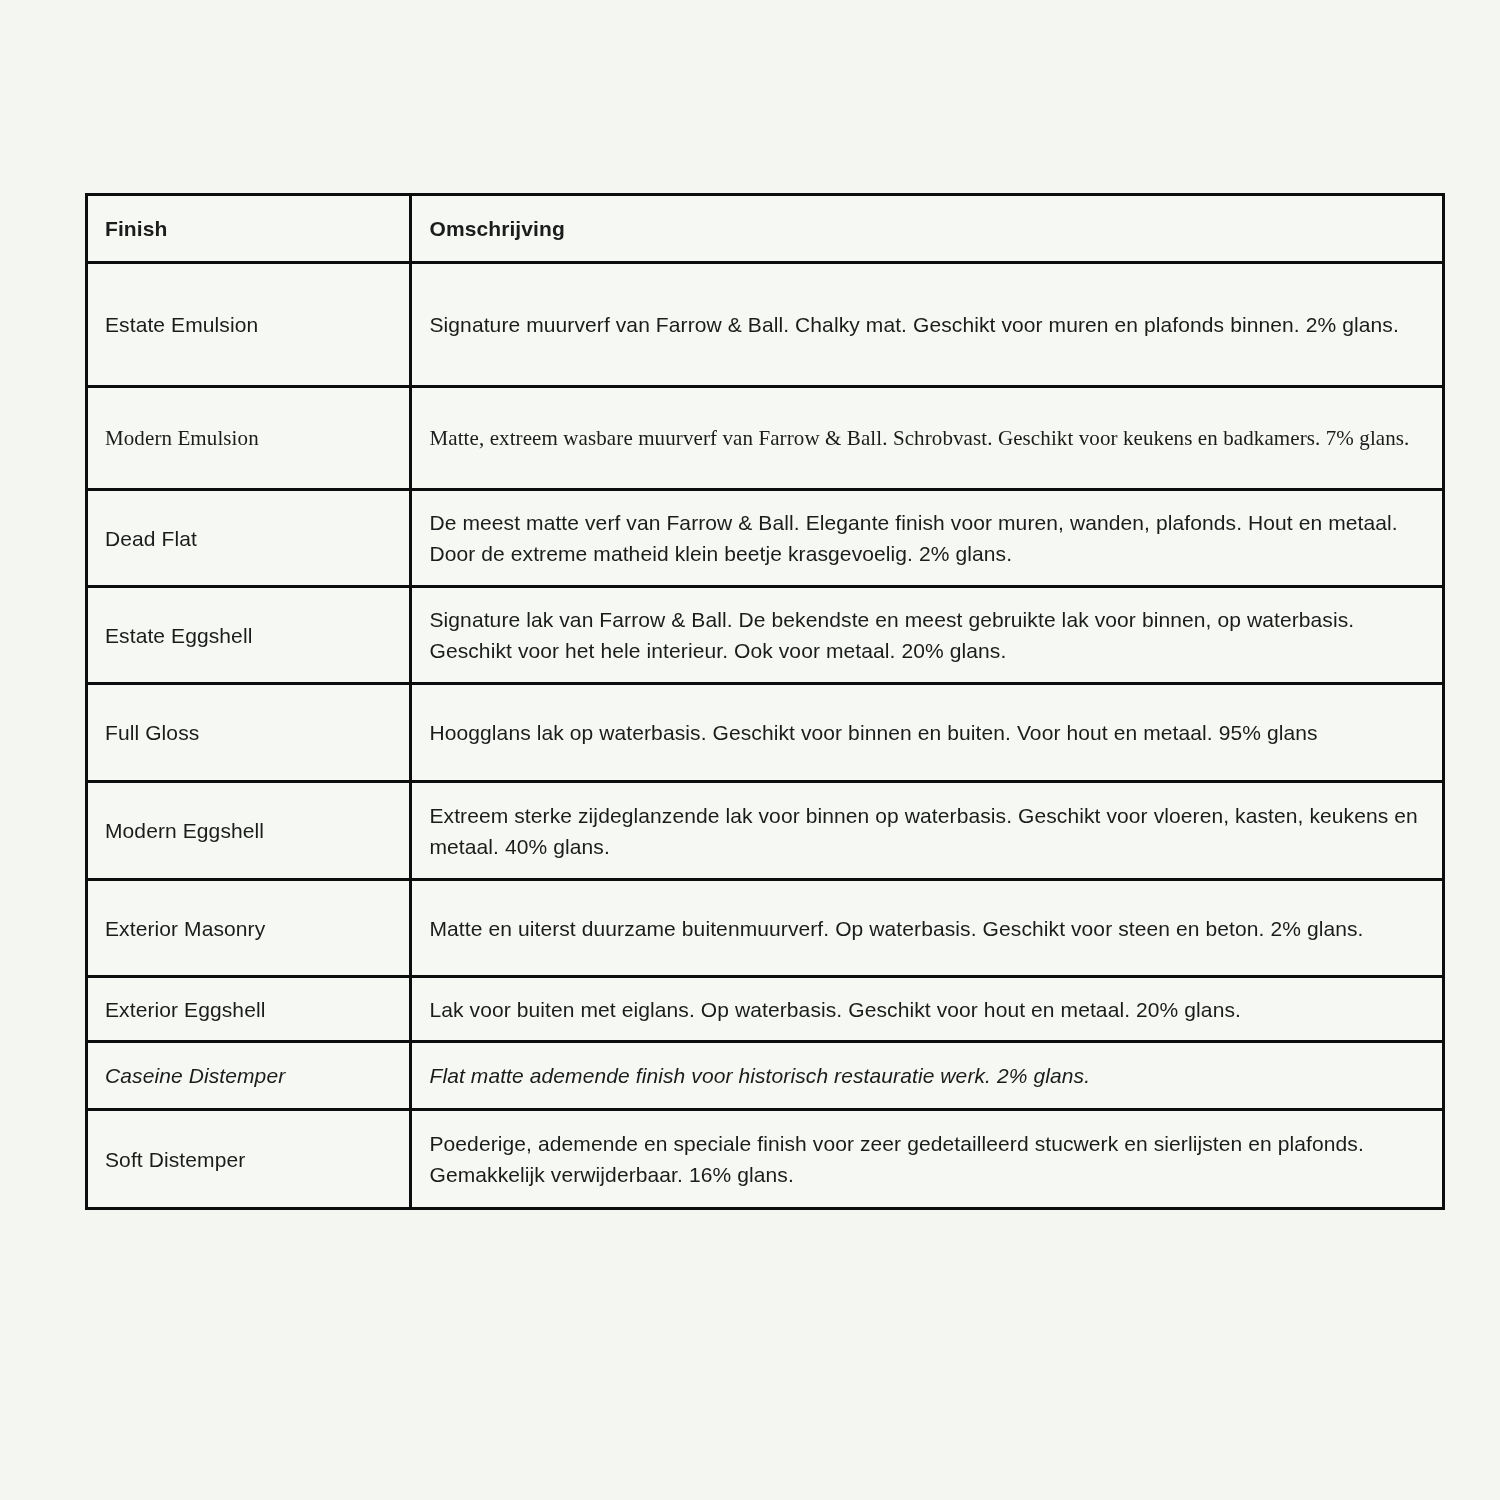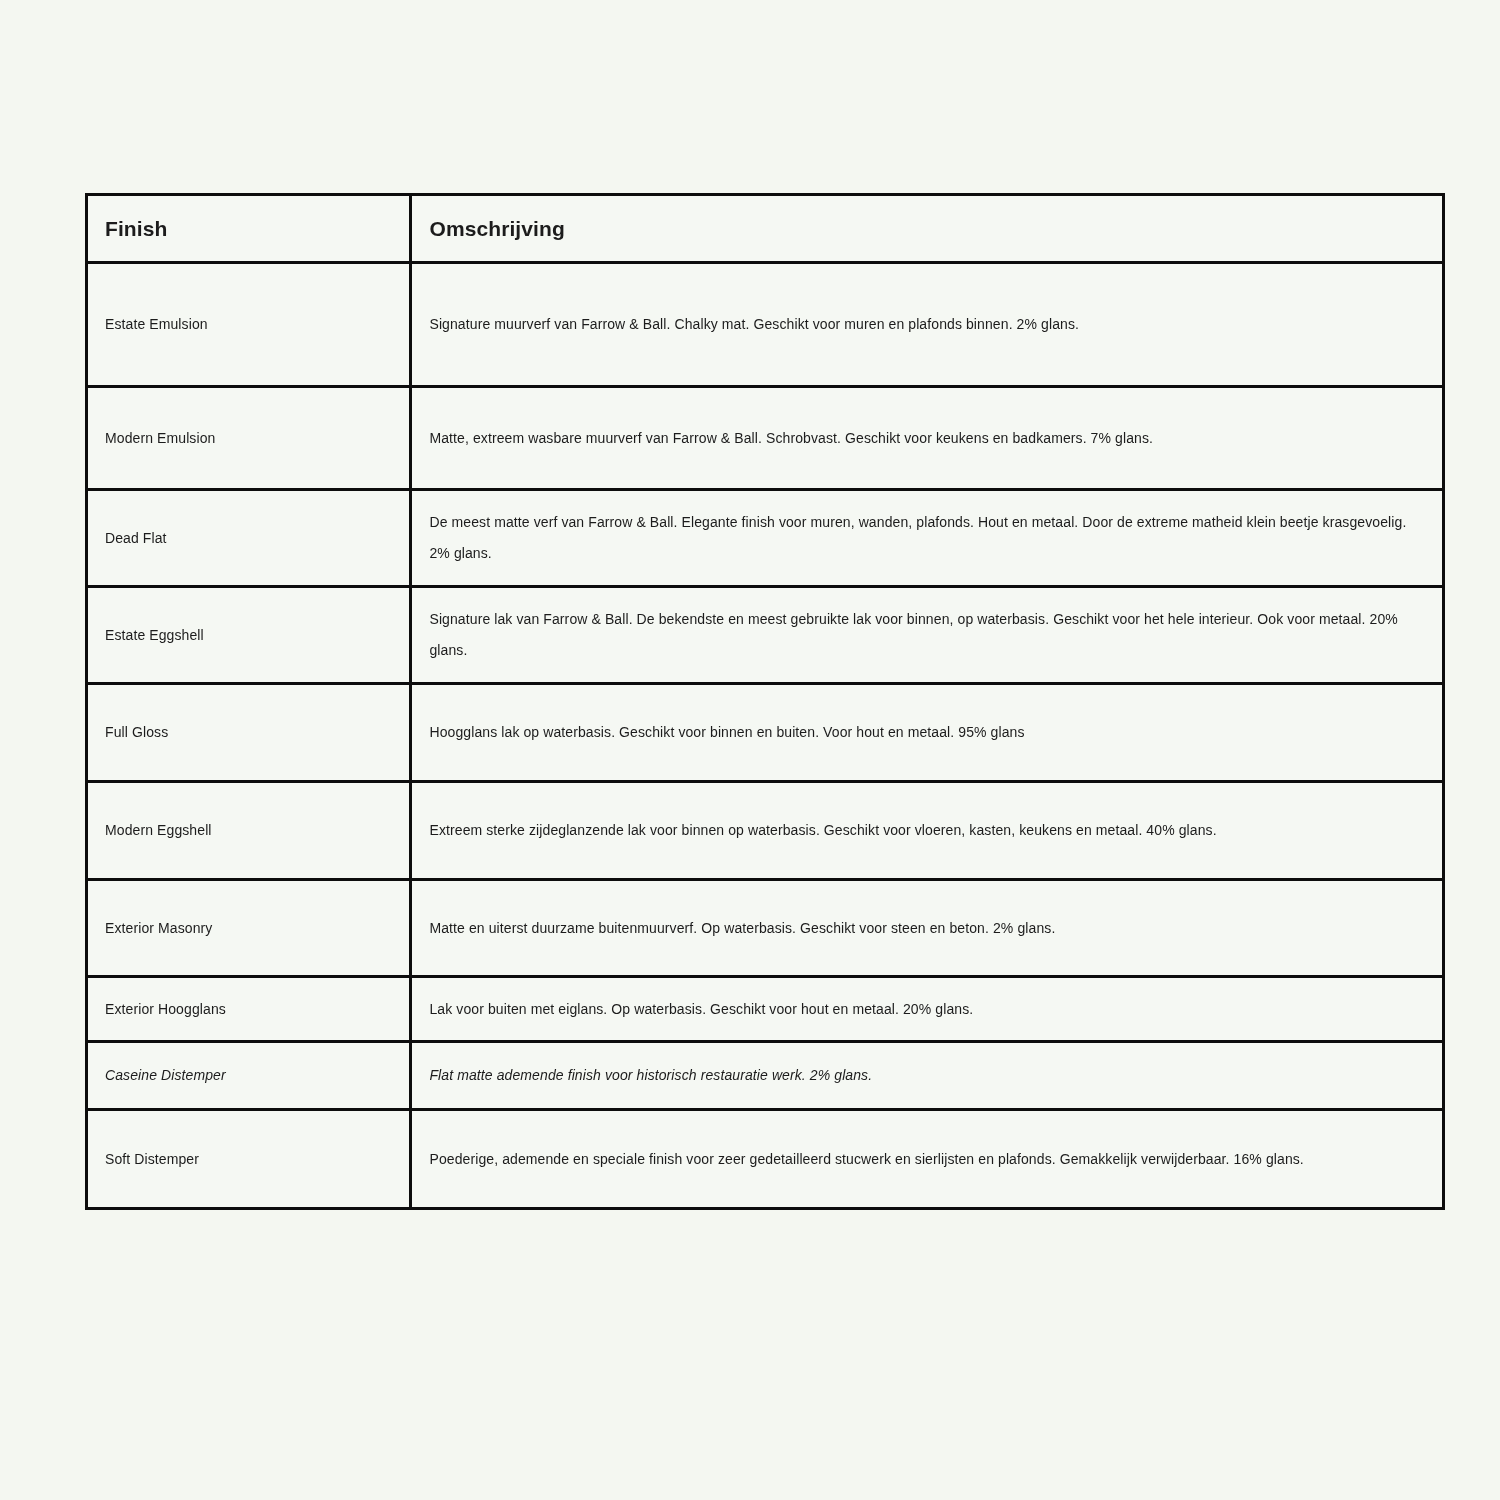--- a/index.html
+++ b/index.html
@@ -26,32 +26,32 @@
     table-layout: fixed;
     background: #f5f8f3;
   }
   table.finish-table col.col-finish { width: 318px; }
   table.finish-table col.col-desc  { width: 1012px; }
   table.finish-table th,
   table.finish-table td {
     border: 3px solid #0d0d0d;
     vertical-align: middle;
     padding: 10px 22px 10px 17px;
-    font-size: 14px;
+    font-size: 21px;
     line-height: 31px;
     letter-spacing: 0.1px;
   }
   table.finish-table th {
     text-align: left;
     font-weight: bold;
     font-size: 21px;
   }
   tr.h-header  { height: 68px;  }
   tr.h-r0  { height: 124px; }
-  tr.h-r1  { height: 103px; }
+  tr.h-r1  { height: 103px; font-family: Liberation Serif, serif; }
   tr.h-r2  { height: 97px;  }
   tr.h-r3  { height: 97px;  }
   tr.h-r4  { height: 98px;  }
   tr.h-r5  { height: 98px;  }
   tr.h-r6  { height: 97px;  }
   tr.h-r7  { height: 65px;  }
   tr.h-r8  { height: 68px; font-style: italic;  }
   tr.h-r9  { height: 99px;  }
   tr.h-r10 { height: 96px;  }
 </style>
@@ -93,21 +93,21 @@
       </tr>
       <tr class="h-r5">
         <td>Modern Eggshell</td>
         <td>Extreem sterke zijdeglanzende lak voor binnen op waterbasis. Geschikt voor vloeren, kasten, keukens en metaal. 40% glans.</td>
       </tr>
       <tr class="h-r6">
         <td>Exterior Masonry</td>
         <td>Matte en uiterst duurzame buitenmuurverf. Op waterbasis. Geschikt voor steen en beton. 2% glans.</td>
       </tr>
       <tr class="h-r7">
-        <td>Exterior Hoogglans</td>
+        <td>Exterior Eggshell</td>
         <td>Lak voor buiten met eiglans. Op waterbasis. Geschikt voor hout en metaal. 20% glans.</td>
       </tr>
       <tr class="h-r8">
         <td>Caseine Distemper</td>
         <td>Flat matte ademende finish voor historisch restauratie werk. 2% glans.</td>
       </tr>
       <tr class="h-r9">
         <td>Soft Distemper</td>
         <td>Poederige, ademende en speciale finish voor zeer gedetailleerd stucwerk en sierlijsten en plafonds. Gemakkelijk verwijderbaar. 16% glans.</td>
       </tr>

